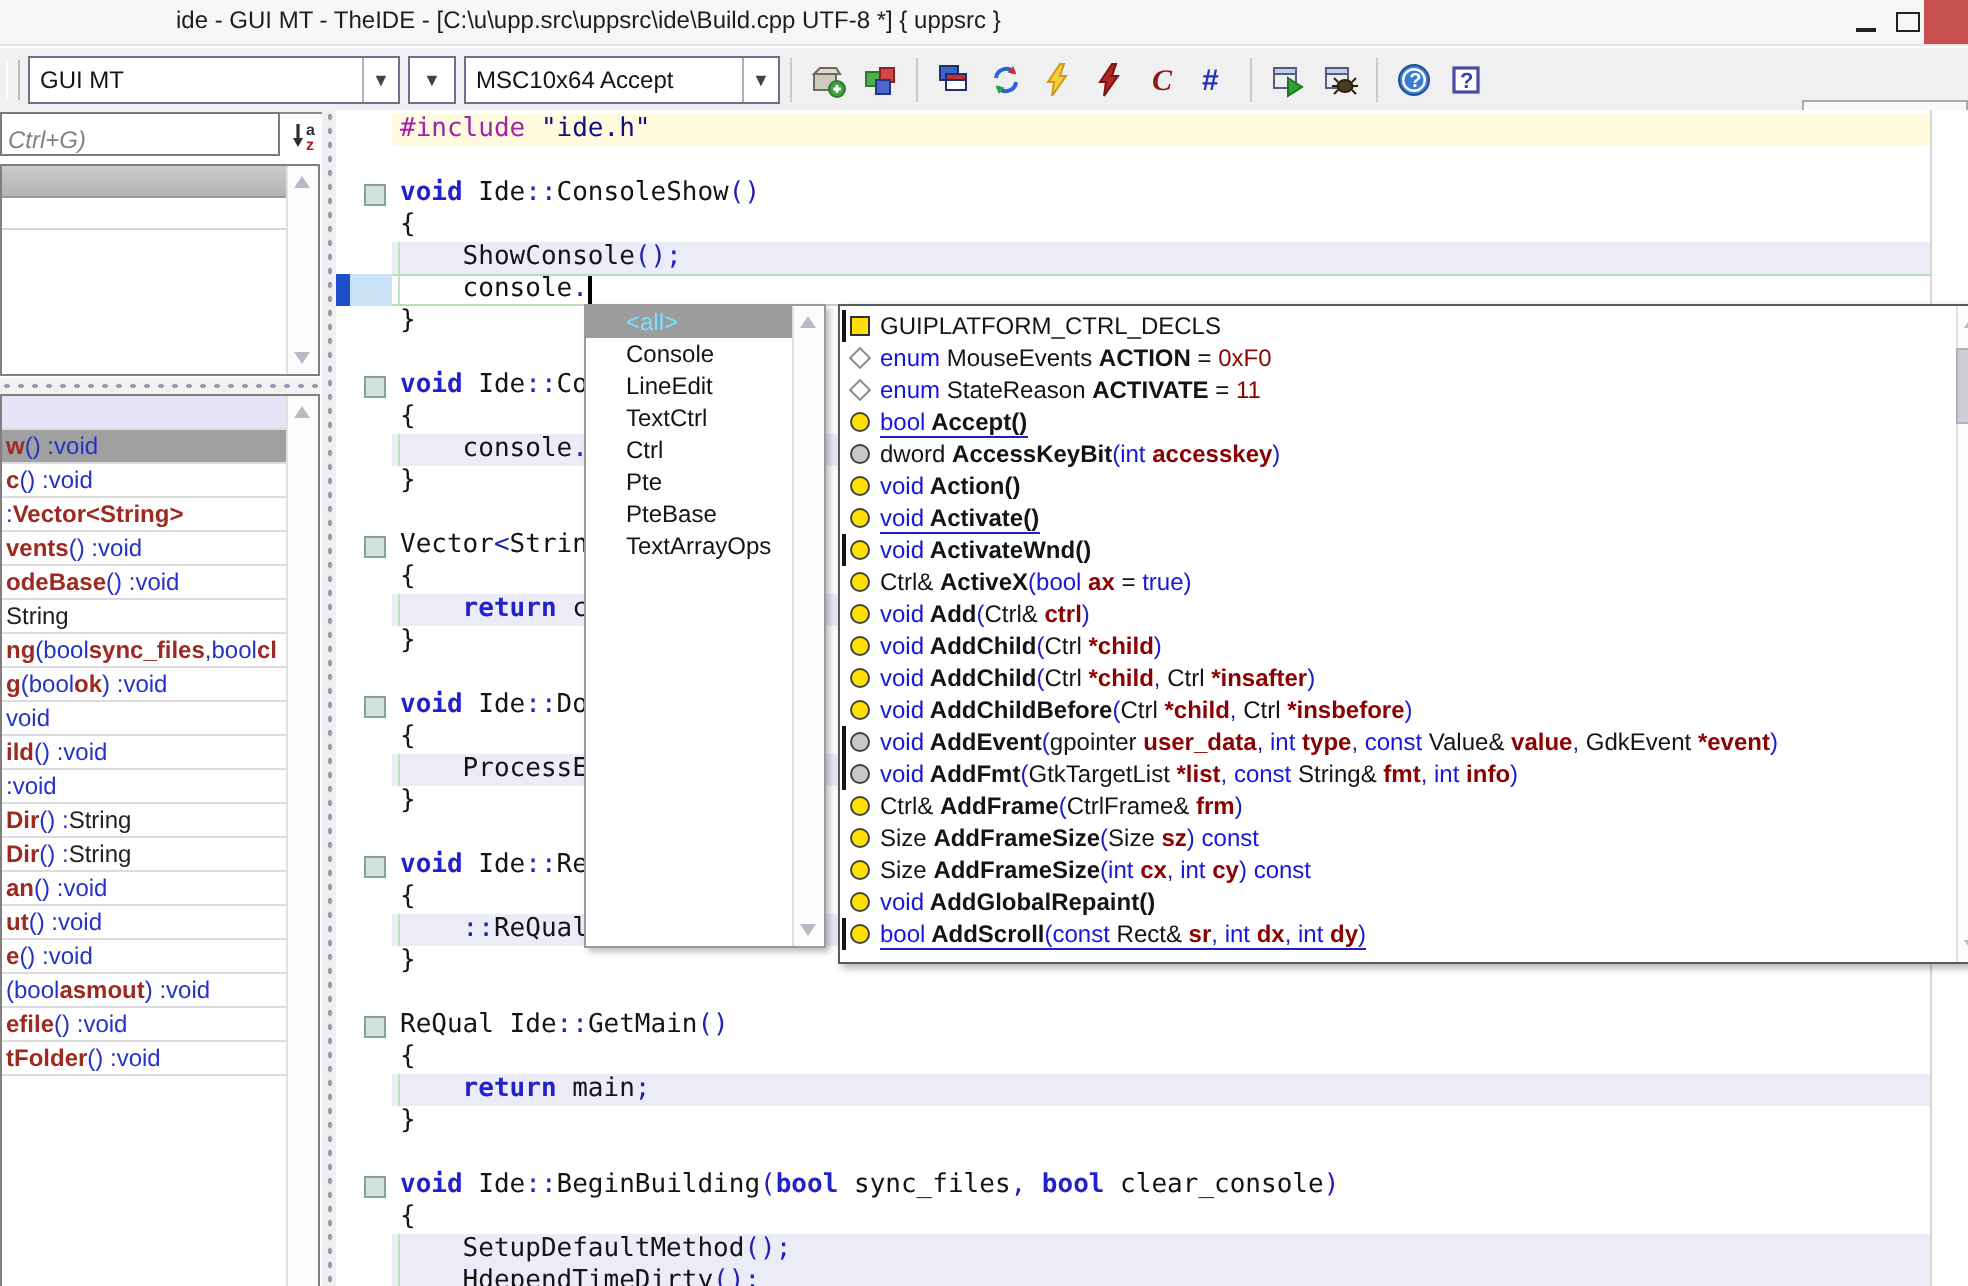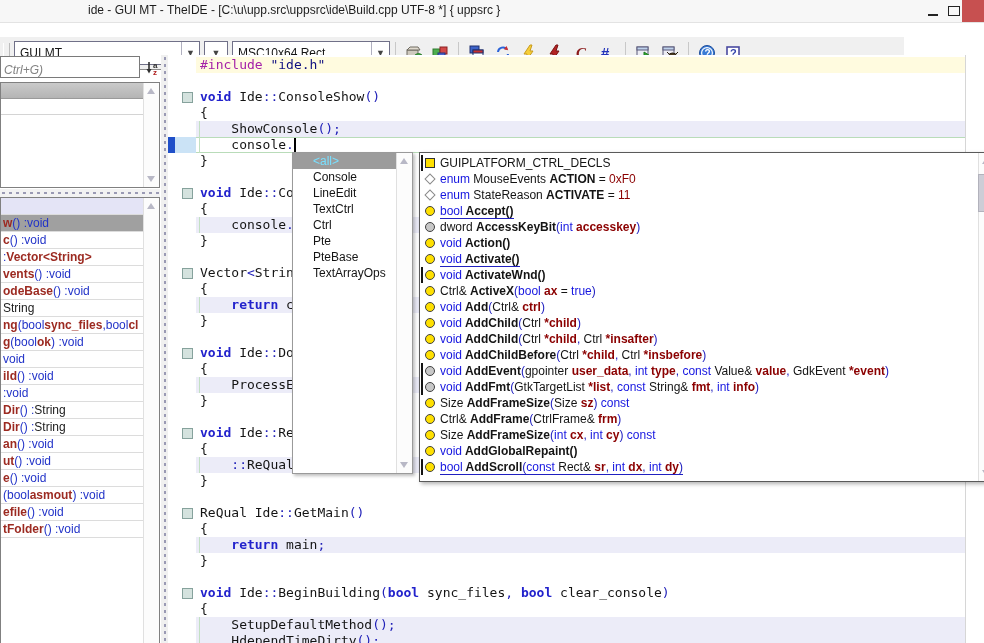--- a/index.html
+++ b/index.html
@@ -8,21 +8,21 @@
   
   .titlebar{position:absolute;left:0;top:0;width:984px;height:22px;background:#F7F7F7;border-bottom:1px solid #E3E3E3;}
   .title{position:absolute;left:88px;top:3px;font-weight:normal;color:#1d1d1d;white-space:pre;}
   .winbtn{position:absolute;top:0;height:22px;display:flex;align-items:center;justify-content:center;color:#222;}
   .btn-min{left:922px;width:22px;font-weight:bold;}
   .btn-max{left:944px;width:20px;}
   .maxglyph{width:10px;height:8px;border:1.6px solid #222;}
   .minglyph{width:10px;height:2.4px;background:#222;margin-top:8px;}
   .btn-close{left:962px;width:22px;background:#C75050;}
   
-  .toolbar{position:absolute;left:0;top:37px;width:904px;height:32px;background:#F0F0F0;border-bottom:1px solid #8C8C8C;display:flex;align-items:center;}
+  .toolbar{position:absolute;left:0;top:24px;width:984px;height:32px;background:#F0F0F0;border-bottom:1px solid #8C8C8C;display:flex;align-items:center;}
   .gripper{width:5px;height:20px;margin-left:3px;border-left:1px solid #fff;border-right:1px solid #BBB;}
   .combo{height:22px;background:#fff;border:1px solid #707088;display:flex;align-items:center;position:relative;margin-left:4px;}
   .combo .cv{padding-left:5px;flex:1;white-space:nowrap;overflow:hidden;}
   .combo .ca{width:17px;height:100%;border-left:1px solid #B0B0C0;display:flex;align-items:center;justify-content:center;color:#444;font-size:9px;}
   .c1{width:184px;}
   .c-arrow{width:22px;margin-left:4px;}
   .c2{width:156px;}
   .tbsep{width:1px;height:22px;background:#C8C8C8;margin:0 5px;}
   .tbi{width:26px;height:26px;display:flex;align-items:center;justify-content:center;}
   .status{position:absolute;right:0;top:26px;width:79px;height:21px;background:#FAFAFA;border:1px solid #ABABAB;display:flex;align-items:center;justify-content:flex-end;padding-right:2px;white-space:nowrap;overflow:hidden;}
@@ -97,21 +97,21 @@
 <div class="toolbar">
   <div class="gripper"></div>
   <div class="combo c1">
     <span class="cv">GUI MT</span>
     <span class="ca">▼</span>
   </div>
   <div class="combo c-arrow">
     <span class="ca" style="border:none;width:100%;">▼</span>
   </div>
   <div class="combo c2">
-    <span class="cv">MSC10x64 Rect</span>
+    <span class="cv">MSC10x64 Accept</span>
     <span class="ca">▼</span>
   </div>
   <div id="tb-icons" style="display:flex;align-items:center;">
       <div class="tbsep"></div>
       <div class="tbi">
         <svg width="18" height="18" viewBox="0 0 18 18">
           <rect x="2" y="6" width="11" height="8" fill="#CFC9BE" stroke="#6E6A60"></rect>
           <path d="M2 6 L5 3 L13 3 L15 6 z" fill="#E0DACF" stroke="#6E6A60"></path>
           <circle cx="13.5" cy="13.5" r="4" fill="#41A341" stroke="#2C7A2C"></circle>
           <path d="M13.5 11.6 v3.8 M11.6 13.5 h3.8" stroke="#fff" stroke-width="1.4"></path>
@@ -545,25 +545,25 @@
         <div class="ic ic-cg"></div>
         <span class="mtxt"><span class="m-k">void</span><span class="m-n"> AddEvent</span><span class="m-x">(</span><span class="m-t">gpointer </span><span class="m-p">user_data</span><span class="m-x">, </span><span class="m-k">int</span><span class="m-p"> type</span><span class="m-x">, </span><span class="m-k">const</span><span class="m-t"> Value&amp; </span><span class="m-p">value</span><span class="m-x">, </span><span class="m-t">GdkEvent </span><span class="m-p">*event</span><span class="m-x">)</span></span>
       </div>
       <div class="mrow">
         <div class="bar"></div>
         <div class="ic ic-cg"></div>
         <span class="mtxt"><span class="m-k">void</span><span class="m-n"> AddFmt</span><span class="m-x">(</span><span class="m-t">GtkTargetList </span><span class="m-p">*list</span><span class="m-x">, </span><span class="m-k">const</span><span class="m-t"> String&amp; </span><span class="m-p">fmt</span><span class="m-x">, </span><span class="m-k">int</span><span class="m-p"> info</span><span class="m-x">)</span></span>
       </div>
       <div class="mrow">
         <div class="ic ic-cy"></div>
+        <span class="mtxt"><span class="m-t">Ctrl&amp; </span><span class="m-n">AddFrame</span><span class="m-x">(</span><span class="m-t">CtrlFrame&amp; </span><span class="m-p">frm</span><span class="m-x">)</span></span>
+      </div>
+      <div class="mrow">
+        <div class="ic ic-cy"></div>
         <span class="mtxt"><span class="m-t">Size </span><span class="m-n">AddFrameSize</span><span class="m-x">(</span><span class="m-t">Size </span><span class="m-p">sz</span><span class="m-x">) </span><span class="m-k">const</span></span>
-      </div>
-      <div class="mrow">
-        <div class="ic ic-cy"></div>
-        <span class="mtxt"><span class="m-t">Ctrl&amp; </span><span class="m-n">AddFrame</span><span class="m-x">(</span><span class="m-t">CtrlFrame&amp; </span><span class="m-p">frm</span><span class="m-x">)</span></span>
       </div>
       <div class="mrow">
         <div class="ic ic-cy"></div>
         <span class="mtxt"><span class="m-t">Size </span><span class="m-n">AddFrameSize</span><span class="m-x">(</span><span class="m-k">int</span><span class="m-p"> cx</span><span class="m-x">, </span><span class="m-k">int</span><span class="m-p"> cy</span><span class="m-x">) </span><span class="m-k">const</span></span>
       </div>
       <div class="mrow">
         <div class="ic ic-cy"></div>
         <span class="mtxt"><span class="m-k">void</span><span class="m-n"> AddGlobalRepaint()</span></span>
       </div>
       <div class="mrow">

